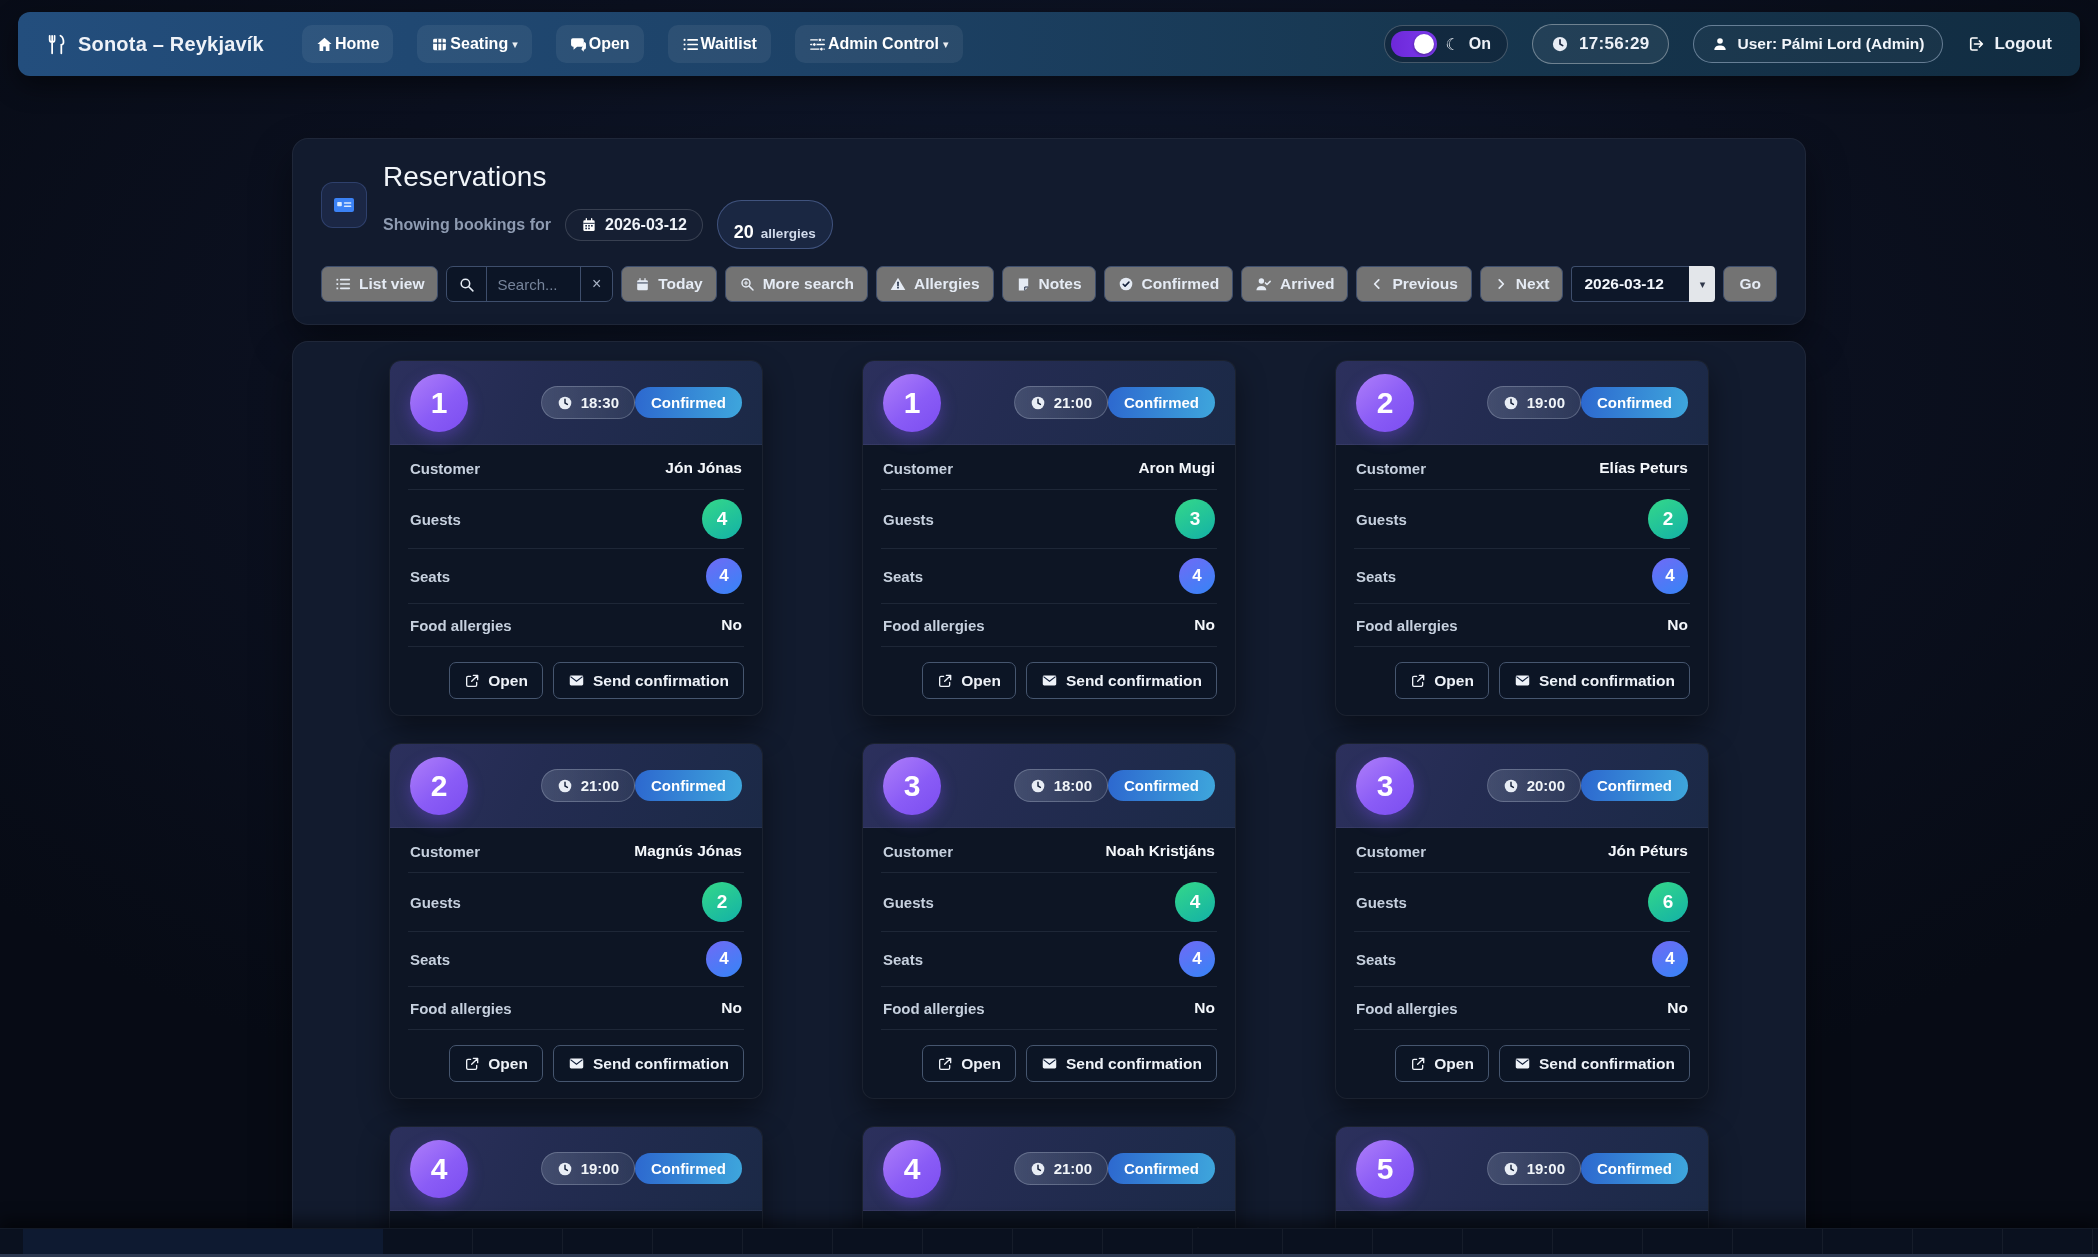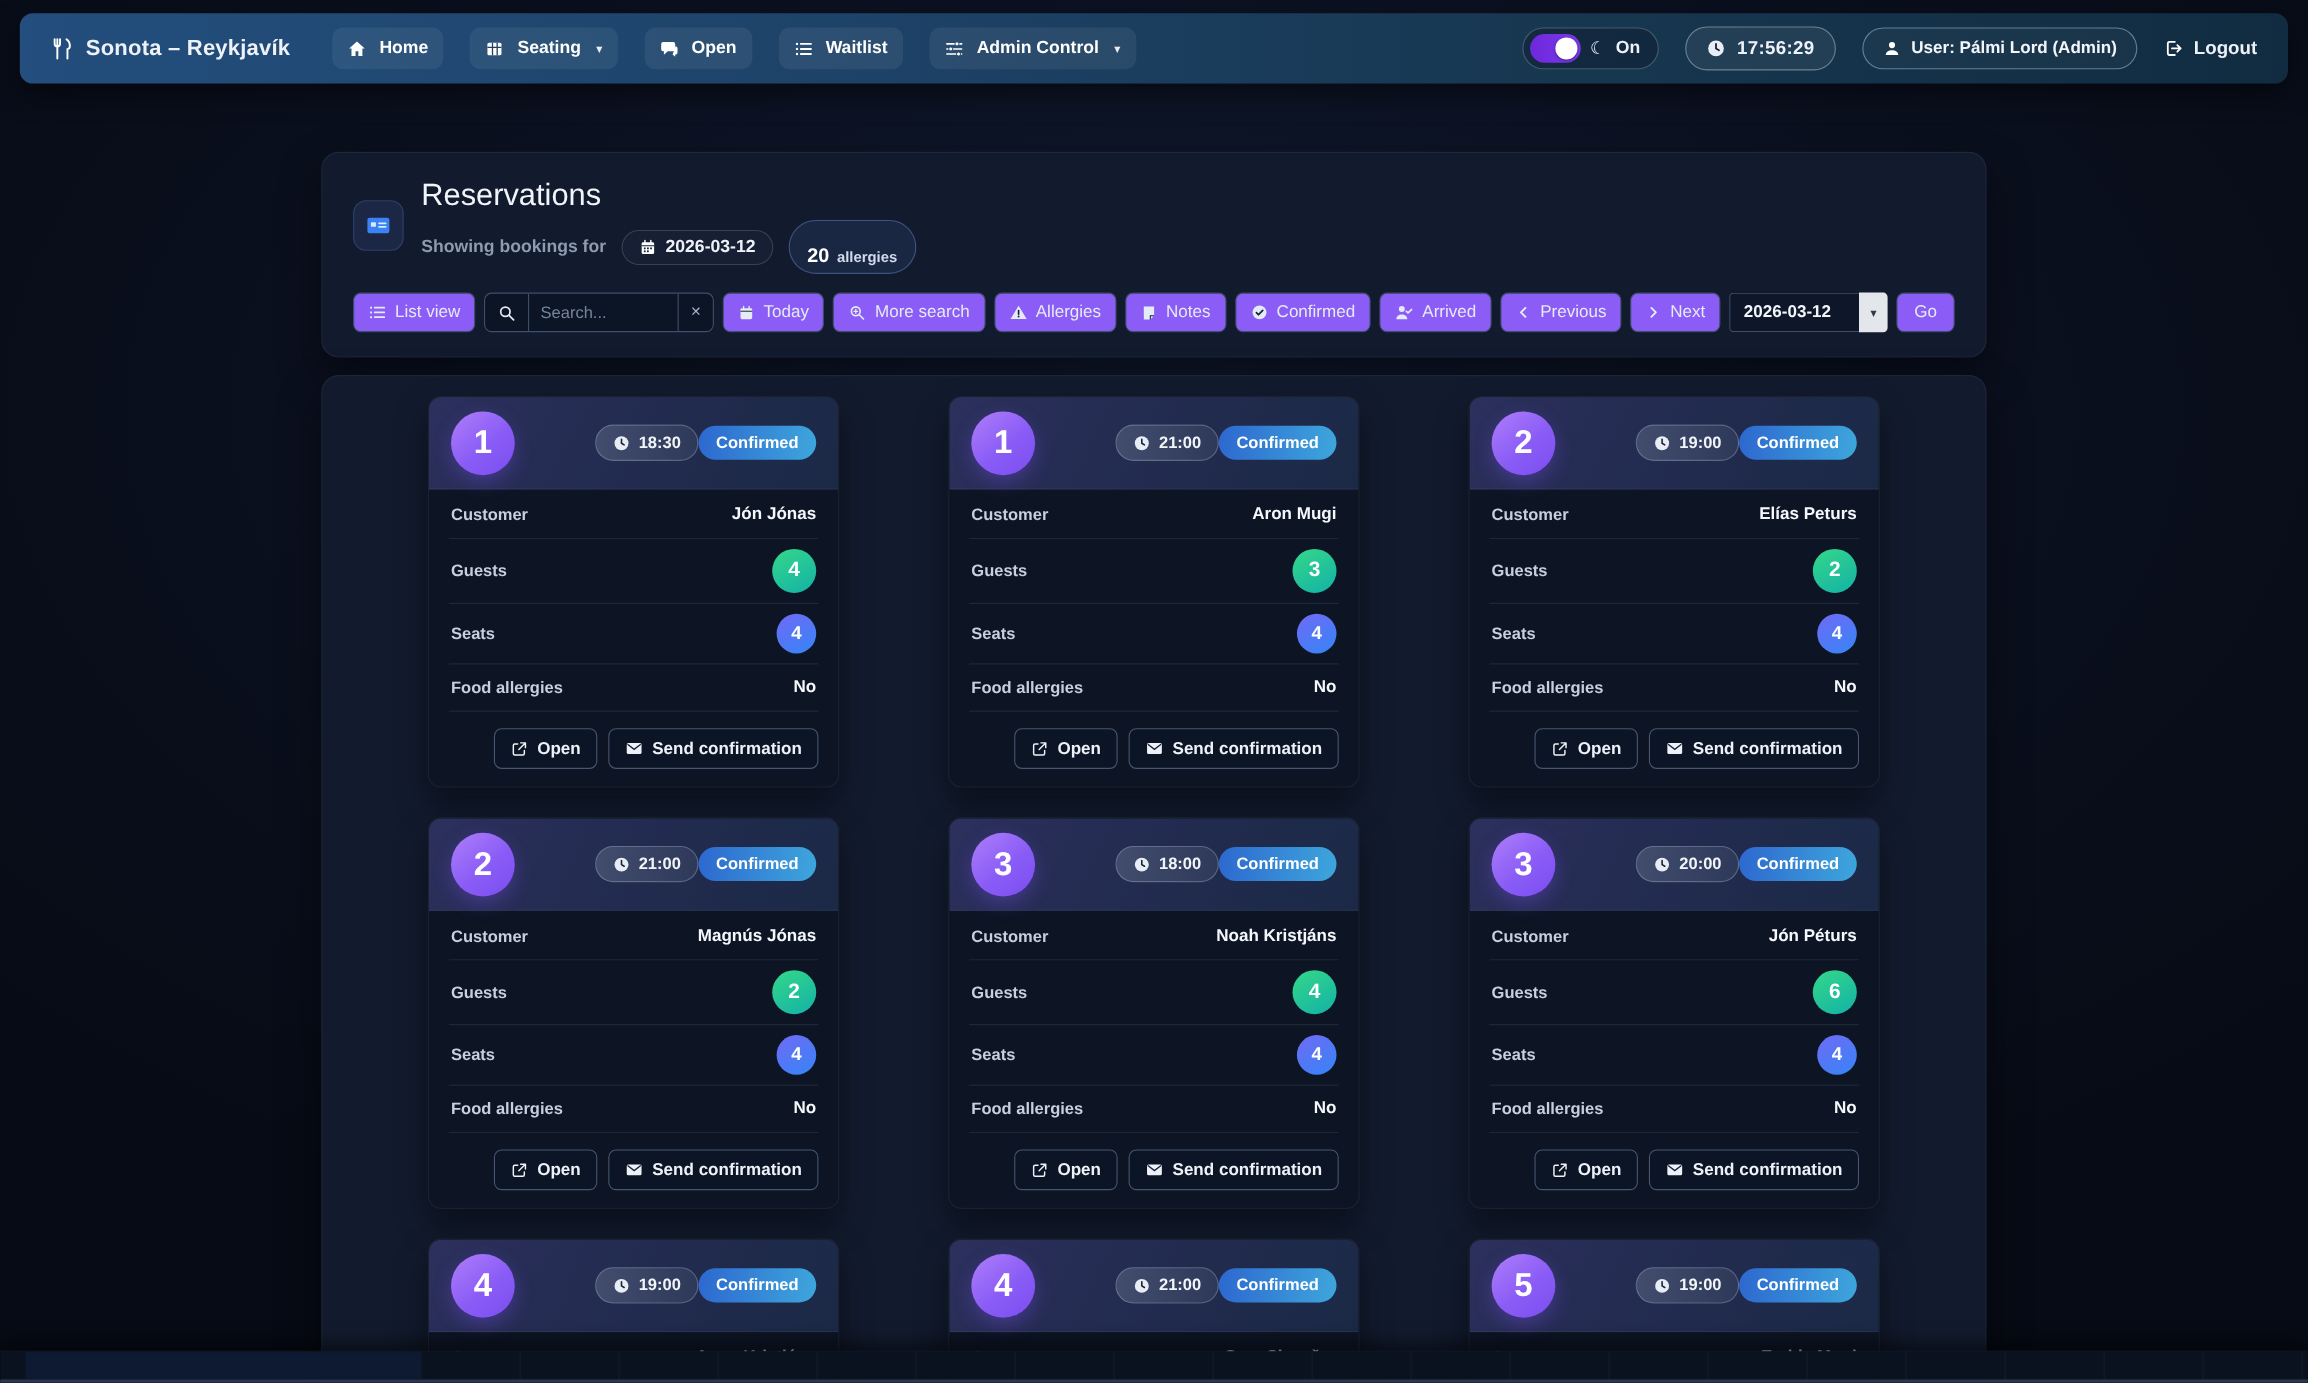--- a/index.html
+++ b/index.html
@@ -19,21 +19,21 @@
     border-radius: 12px;
     background: linear-gradient(90deg, #234e7d 0%, #1d4267 38%, #173750 68%, #112c41 100%);
     display: flex; align-items: center;
     padding: 4px 28px;
     box-shadow: 0 10px 26px rgba(0,0,0,.45);
   }
   .brand { display: flex; align-items: center; gap: 11px; }
   .brand-name { font-size: 20px; font-weight: 700; letter-spacing: .2px; }
   .nav-items { display: flex; align-items: center; gap: 24px; margin-left: 38px; }
   .nav-item {
-    display: flex; align-items: center; gap: 12px;
+    display: flex; align-items: center; gap: 2px;
     padding: 10px 14px; border-radius: 10px;
     background: rgba(255,255,255,.065);
     font-size: 16px; font-weight: 700; color: #fff; cursor: pointer;
   }
   .caret { font-size: 11px; margin-left: 2px; opacity: .9; }
   .nav-right { margin-left: auto; display: flex; align-items: center; gap: 24px; }
   .toggle-pill {
     display: flex; align-items: center; gap: 9px;
     padding: 5px 16px 5px 6px; border-radius: 999px;
     border: 1px solid rgba(255,255,255,.22);
@@ -92,22 +92,22 @@
     background: #1a2742; border: 1px solid rgba(125,155,225,.38);
   }
   .count-num { font-size: 18px; font-weight: 800; color: #fff; margin-top: 16px; }
   .count-label { font-size: 13.5px; font-weight: 700; color: #d2dbec; }
 
   
   .toolbar { display: flex; align-items: center; gap: 8px; margin-top: 17px; }
   .tbtn {
     display: flex; align-items: center; gap: 8px;
     height: 36px; padding: 0 13px; border-radius: 7px;
-    background: #8b5cf6; border: 1px solid #3e4e6c;
-    color: #e5ebf4; font-size: 15.5px; font-weight: 400; cursor: pointer; white-space: nowrap;
+    background: #737373; border: 1px solid #3e4e6c;
+    color: #e5ebf4; font-size: 15.5px; font-weight: 700; cursor: pointer; white-space: nowrap;
   }
   .search-group {
     display: flex; align-items: stretch; height: 36px; width: 212px;
     border: 1px solid #3e4e6c; border-radius: 7px; background: #0c1526; overflow: hidden;
   }
   .search-icon-cell { width: 40px; display: flex; align-items: center; justify-content: center; border-right: 1px solid #3e4e6c; }
   .search-input { flex: 1; min-width: 0; background: transparent; border: none; outline: none; color: #e5ebf4; font-size: 15px; padding: 0 10px; font-family: inherit; }
   .search-input::placeholder { color: #76849b; }
   .clear-cell { width: 32px; display: flex; align-items: center; justify-content: center; border-left: 1px solid #3e4e6c; color: #aab4c6; font-size: 16px; cursor: pointer; }
   .date-select { display: flex; align-items: stretch; height: 36px; cursor: pointer; }

